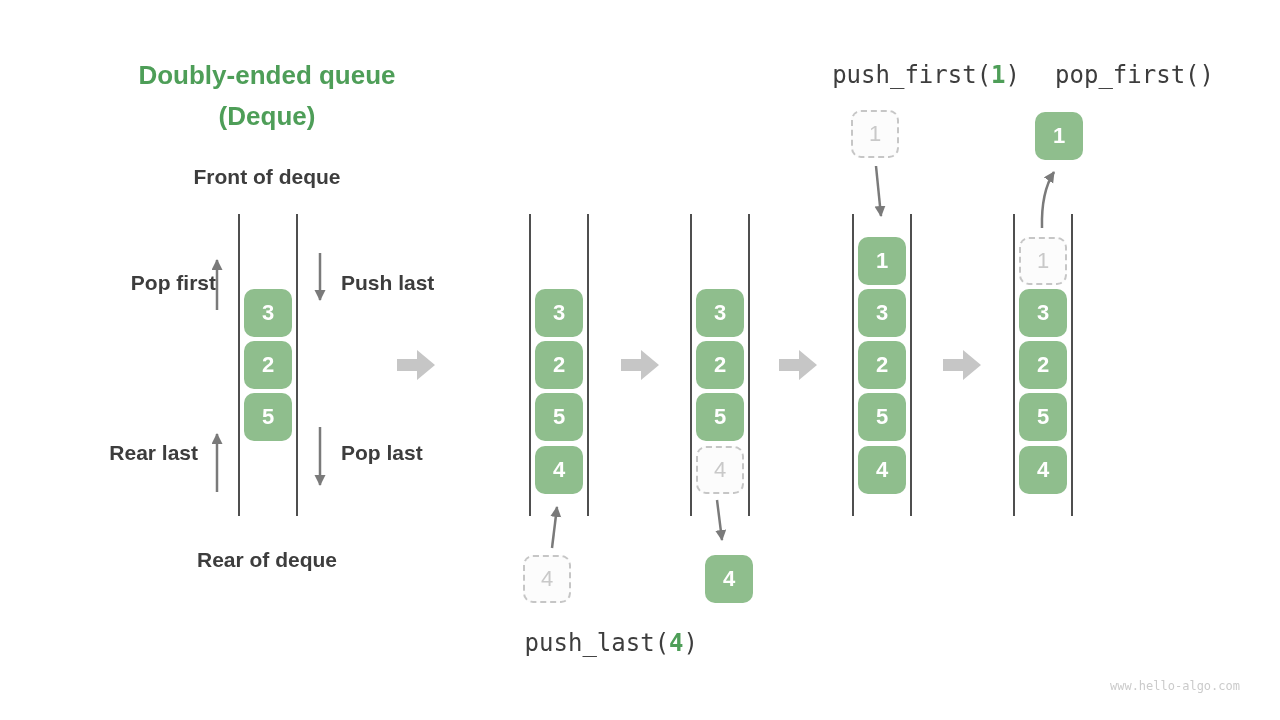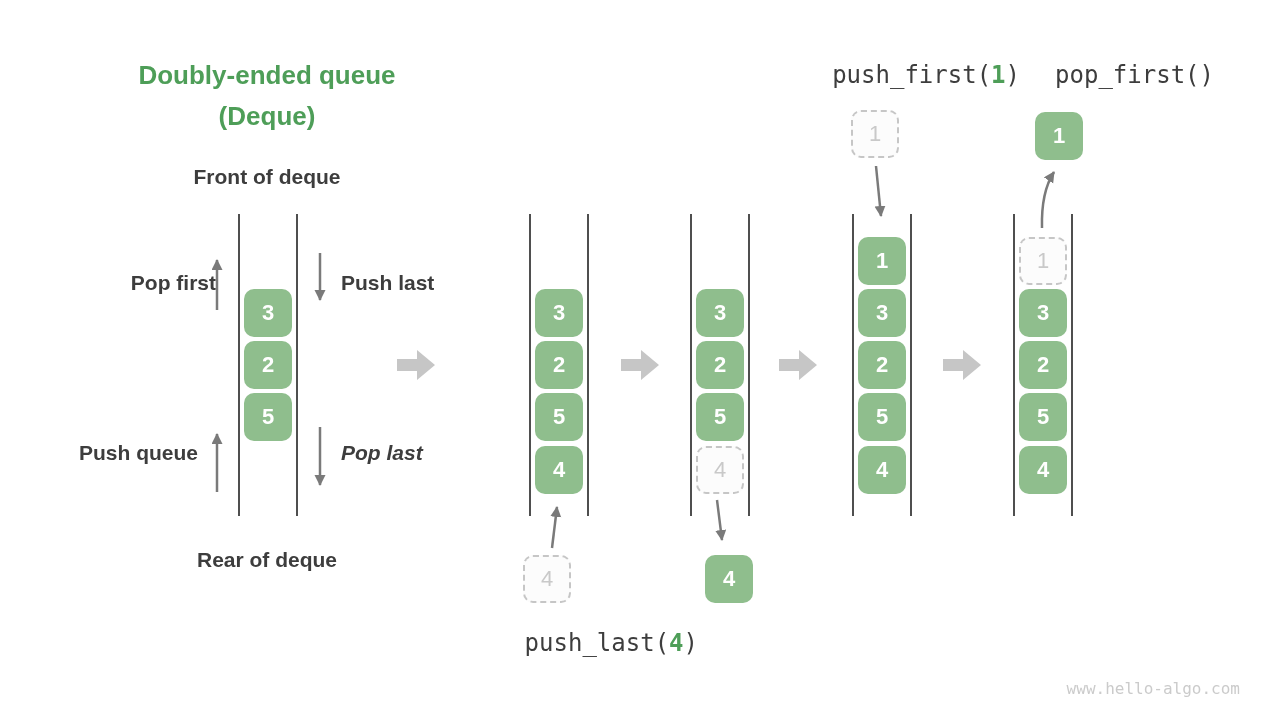--- a/index.html
+++ b/index.html
@@ -22,21 +22,21 @@
   .right-al { text-align: right; }
   .mono-label {
     width: 200px; text-align: right;
     font-family: "DejaVu Sans Mono", monospace;
     font-size: 24px; color: #3d3d3d; line-height: 28px; white-space: nowrap;
   }
   .mono-label .arg { color: #4e9e58; font-weight: bold; }
   .watermark {
     width: 220px; text-align: right;
     font-family: "DejaVu Sans Mono", monospace;
-    font-size: 16px; color: #cbcbcb;
+    font-size: 12px; color: #cbcbcb;
   }
 
   
   .rail {
     width: 60px; height: 302px;
     border-left: 2px solid #4f4f4f;
     border-right: 2px solid #4f4f4f;
   }
 
   
@@ -61,22 +61,22 @@
 <div id="canvas">
 
   <div class="abs title-line" style="left:117px; top:60px;">Doubly-ended queue</div>
   <div class="abs title-line" style="left:117px; top:101px;">(Deque)</div>
 
   <div class="abs big-label centered" style="left:167px; top:548px; width:200px;">Rear of deque</div>
   <div class="abs big-label centered" style="left:167px; top:165px; width:200px;">Front of deque</div>
 
   <div class="abs big-label right-al" style="left:76px; top:271px; width:140px;">Pop first</div>
   <div class="abs big-label" style="left:341px; top:271px; width:160px;">Push last</div>
-  <div class="abs big-label right-al" style="left:58px; top:441px; width:140px;">Push queue</div>
-  <div class="abs big-label" style="left:341px; top:441px; width:160px;font-style:italic;">Pop last</div>
+  <div class="abs big-label right-al" style="left:58px; top:441px; width:140px;">Rear last</div>
+  <div class="abs big-label" style="left:341px; top:441px; width:160px;">Pop last</div>
 
   <div class="abs mono-label" style="left:498px; top:629px;"><span>push_last(</span><span class="arg">4</span><span>)</span></div>
 
 
   <div class="abs mono-label" style="left:820px; top:61px;"><span>push_first(</span><span class="arg">1</span><span>)</span></div>
 
   <div class="abs mono-label" style="left:1014px; top:61px;"><span>pop_first()</span></div>
 
   <div class="abs rail" style="left:238px; top:214px;"></div>
   <div class="abs rail" style="left:529px; top:214px;"></div>

